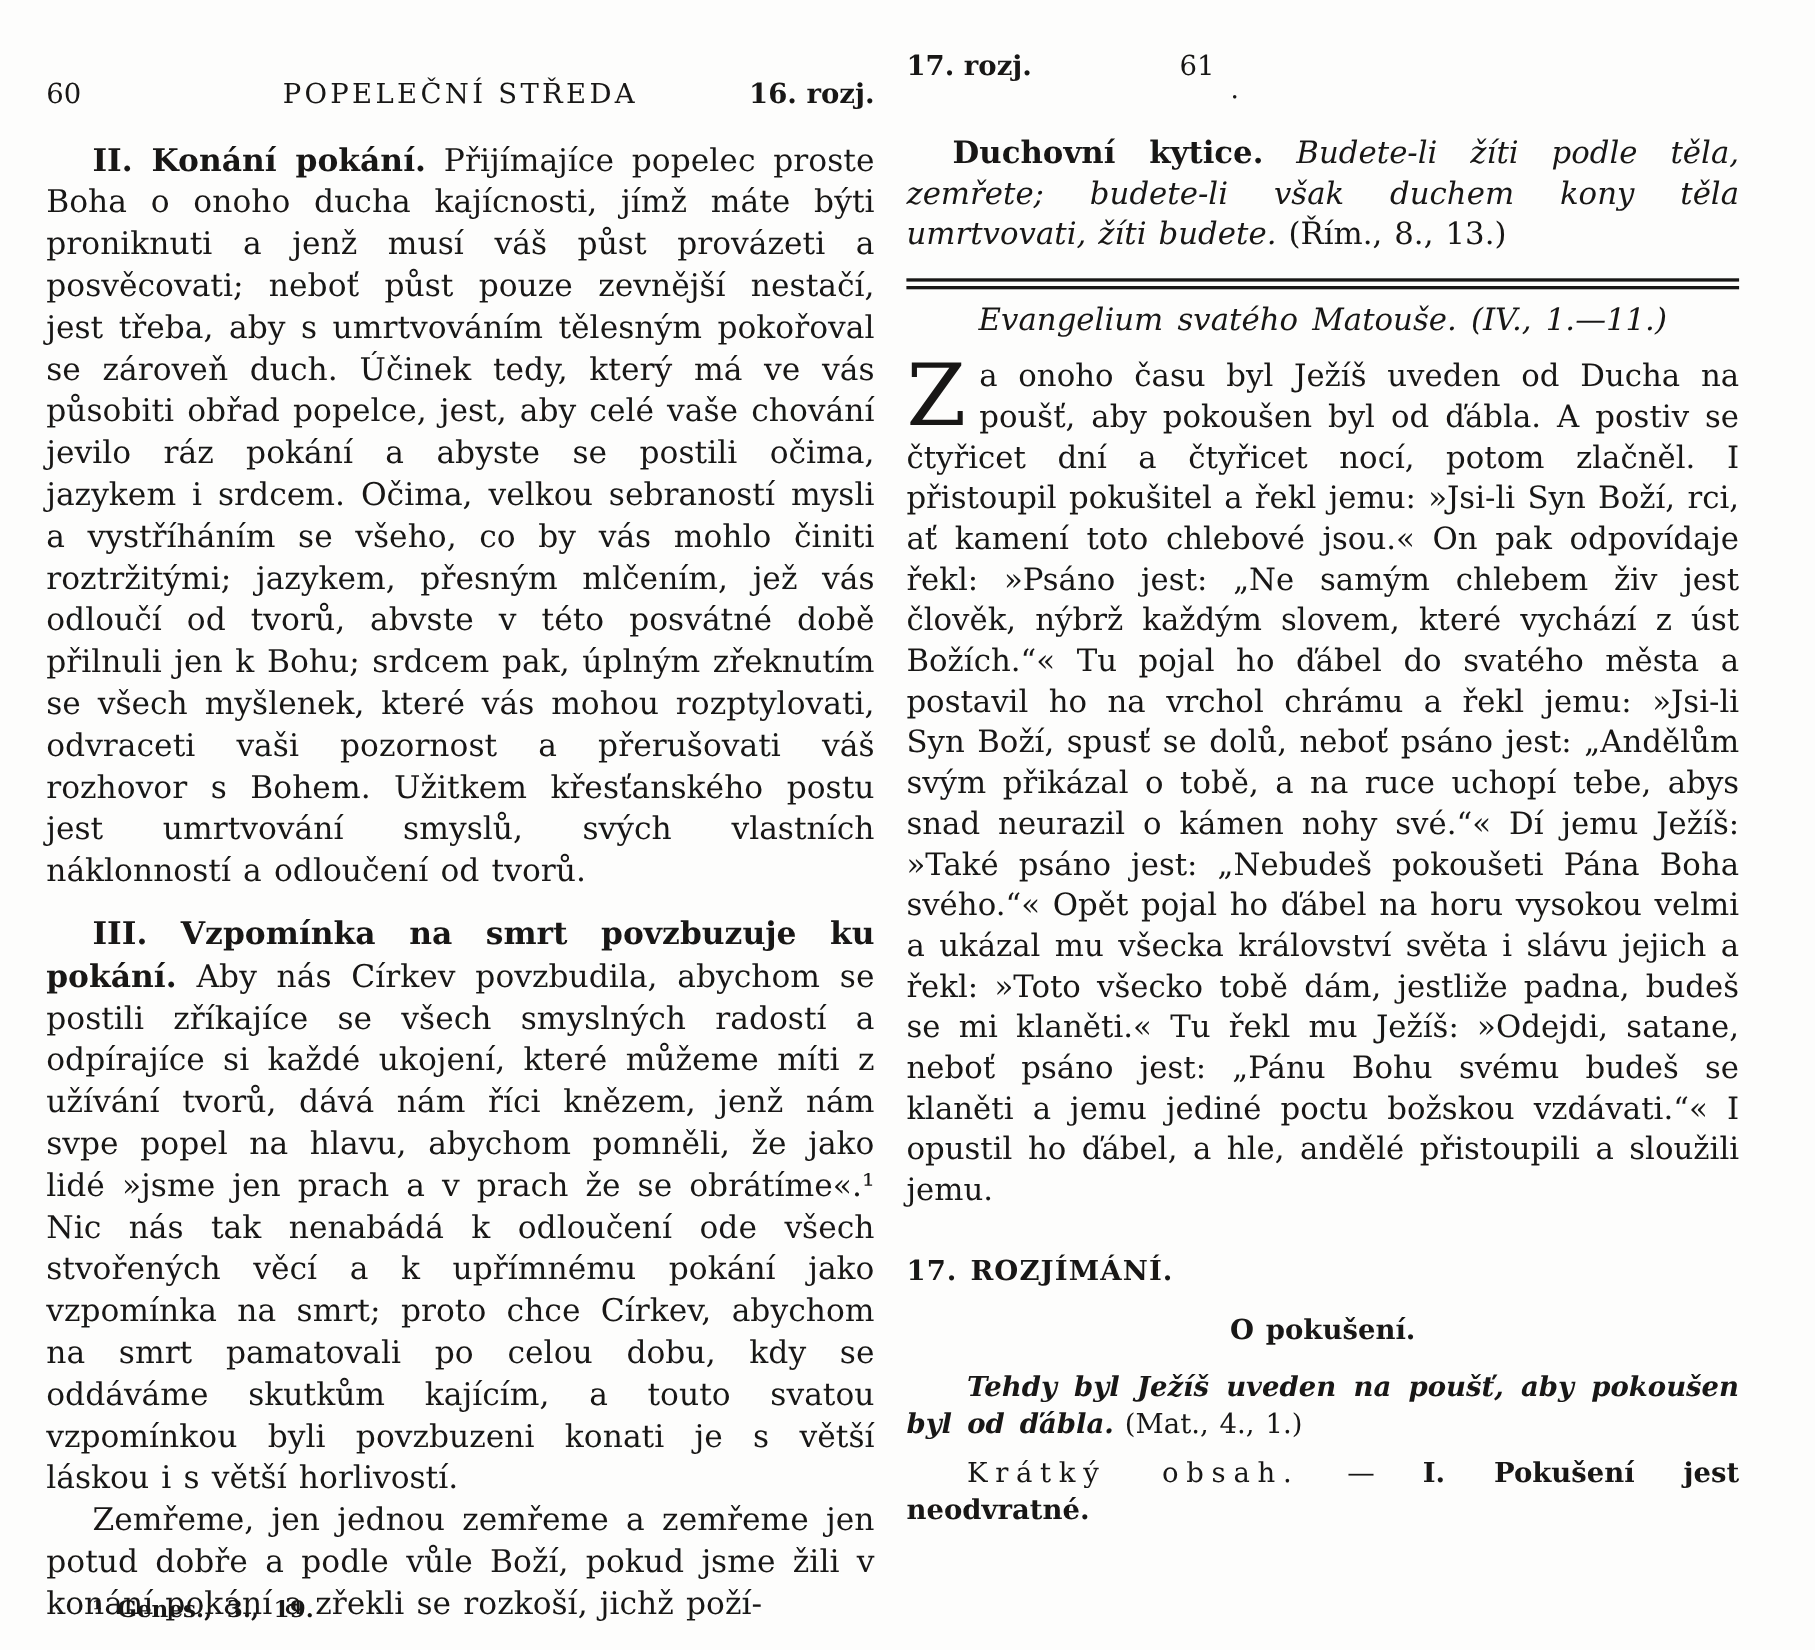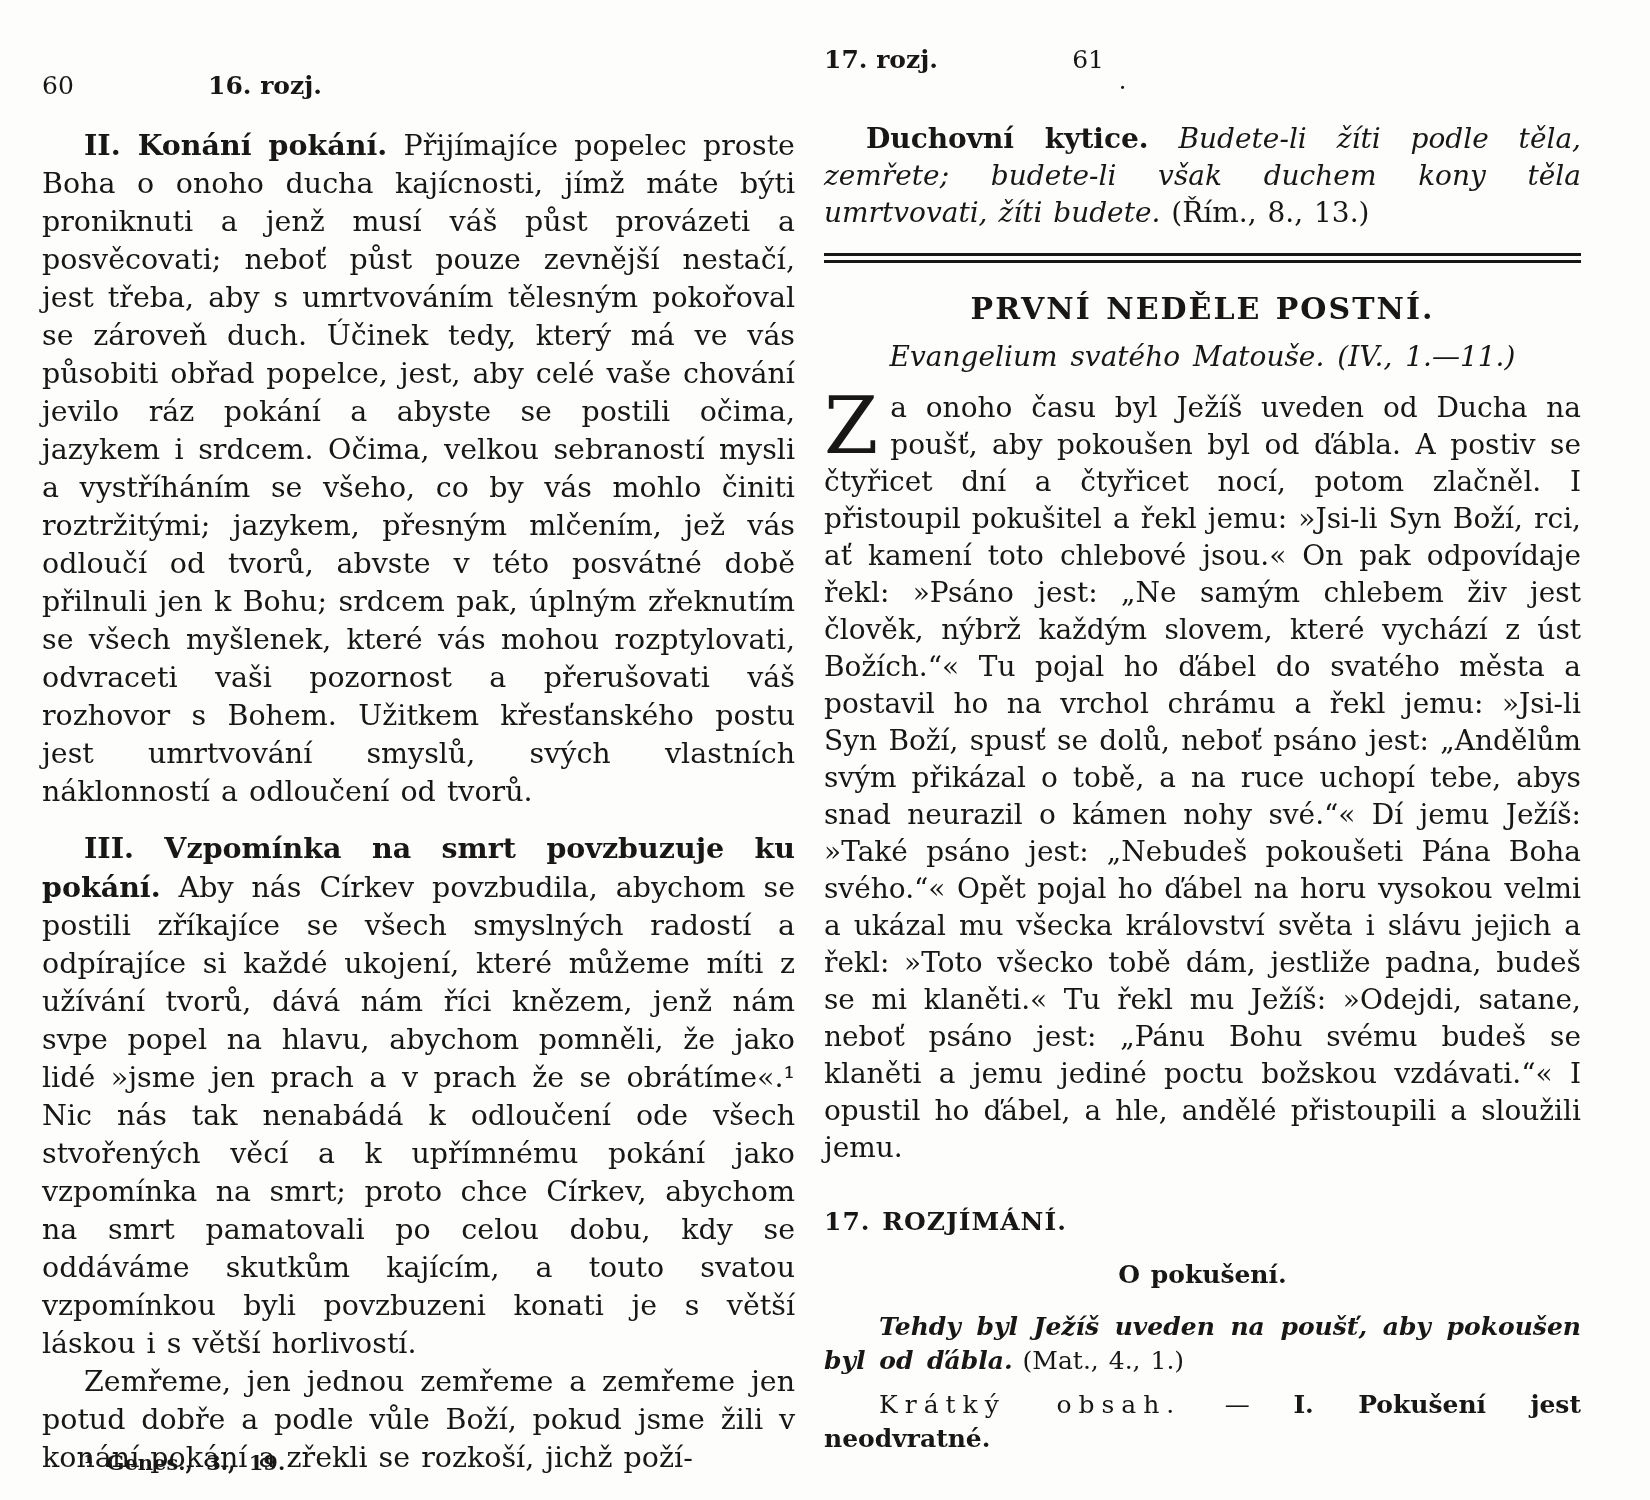--- a/index.html
+++ b/index.html
@@ -102,20 +102,21 @@
   .summary .point { font-weight: bold; }
 </style>
 </head>
 <body>
 
 <div>
 
   <section class="page page-left">
     <header class="running-header">
       <span class="rh-side">60</span>
+      <span class="rh-center">POPELEČNÍ STŘEDA</span>
       <span class="rh-side right rh-bold">16. rozj.</span>
     </header>
 
     <div class="body-text">
       <p><span class="lead">II. Konání pokání.</span><span> Přijímajíce popelec proste Boha o onoho ducha kajícnosti, jímž máte býti proniknuti a jenž musí váš půst provázeti a posvěcovati; neboť půst pouze zevnější nestačí, jest třeba, aby s umrtvováním tělesným pokořoval se zároveň duch. Účinek tedy, který má ve vás působiti obřad popelce, jest, aby celé vaše chování jevilo ráz pokání a abyste se postili očima, jazykem i srdcem. Očima, velkou sebraností mysli a vystříháním se všeho, co by vás mohlo činiti roztržitými; jazykem, přesným mlčením, jež vás odloučí od tvorů, abvste v této posvátné době přilnuli jen k Bohu; srdcem pak, úplným zřeknutím se všech myšlenek, které vás mohou rozptylovati, odvraceti vaši pozornost a přerušovati váš rozhovor s Bohem. Užitkem křesťanského postu jest umrtvování smyslů, svých vlastních náklonností a odloučení od tvorů.</span></p>
 
       <p class="gap-before"><span class="lead">III. Vzpomínka na smrt povzbuzuje ku pokání.</span><span> Aby nás Církev povzbudila, abychom se postili zříkajíce se všech smyslných radostí a odpírajíce si každé ukojení, které můžeme míti z užívání tvorů, dává nám říci knězem, jenž nám svpe popel na hlavu, abychom pomněli, že jako lidé »jsme jen prach a v prach že se obrátíme«.¹ Nic nás tak nenabádá k odloučení ode všech stvořených věcí a k upřímnému pokání jako vzpomínka na smrt; proto chce Církev, abychom na smrt pamatovali po celou dobu, kdy se oddáváme skutkům kajícím, a touto svatou vzpomínkou byli povzbuzeni konati je s větší láskou i s větší horlivostí.</span></p>
 
       <p>Zemřeme, jen jednou zemřeme a zemřeme jen potud dobře a podle vůle Boží, pokud jsme žili v konání pokání a zřekli se rozkoší, jichž poží-</p>
     </div>
@@ -131,21 +132,20 @@
       </div>
       <span class="header-dot">.</span>
     </header>
 
     <div class="body-text">
 
       <p class="kytice"><span class="lead">Duchovní kytice.</span><span class="italic"> Budete-li žíti podle těla, zemřete; budete-li však duchem kony těla umrtvovati, žíti budete. </span><span>(Řím., 8., 13.)</span></p>
 
       <div class="rule-double"></div>
 
-      <p class="section-title">PRVNÍ NEDĚLE POSTNÍ.</p>
       <p class="section-subtitle">Evangelium svatého Matouše. (IV., 1.—11.)</p>
 
       <p class="no-indent gospel"><span class="dropcap">Z</span><span>a onoho času byl Ježíš uveden od Ducha na poušť, aby pokoušen byl od ďábla. A postiv se čtyřicet dní a čtyřicet nocí, potom zlačněl. I přistoupil pokušitel a řekl jemu: »Jsi-li Syn Boží, rci, ať kamení toto chlebové jsou.« On pak odpovídaje řekl: »Psáno jest: „Ne samým chlebem živ jest člověk, nýbrž každým slovem, které vychází z úst Božích.“« Tu pojal ho ďábel do svatého města a postavil ho na vrchol chrámu a řekl jemu: »Jsi-li Syn Boží, spusť se dolů, neboť psáno jest: „Andělům svým přikázal o tobě, a na ruce uchopí tebe, abys snad neurazil o kámen nohy své.“« Dí jemu Ježíš: »Také psáno jest: „Nebudeš pokoušeti Pána Boha svého.“« Opět pojal ho ďábel na horu vysokou velmi a ukázal mu všecka království světa i slávu jejich a řekl: »Toto všecko tobě dám, jestliže padna, budeš se mi klaněti.« Tu řekl mu Ježíš: »Odejdi, satane, neboť psáno jest: „Pánu Bohu svému budeš se klaněti a jemu jediné poctu božskou vzdávati.“« I opustil ho ďábel, a hle, andělé přistoupili a sloužili jemu.</span></p>
 
       <p class="meditation-heading">17. ROZJÍMÁNÍ.</p>
       <p class="meditation-subheading">O pokušení.</p>
 
       <p class="epigraph"><span>Tehdy byl Ježíš uveden na poušť, aby pokoušen byl od ďábla.</span><span class="cite"> (Mat., 4., 1.)</span></p>
 
       <p class="summary"><span class="label">Krátký obsah.</span><span> — </span><span class="point">I. Pokušení jest neodvratné.</span></p>

